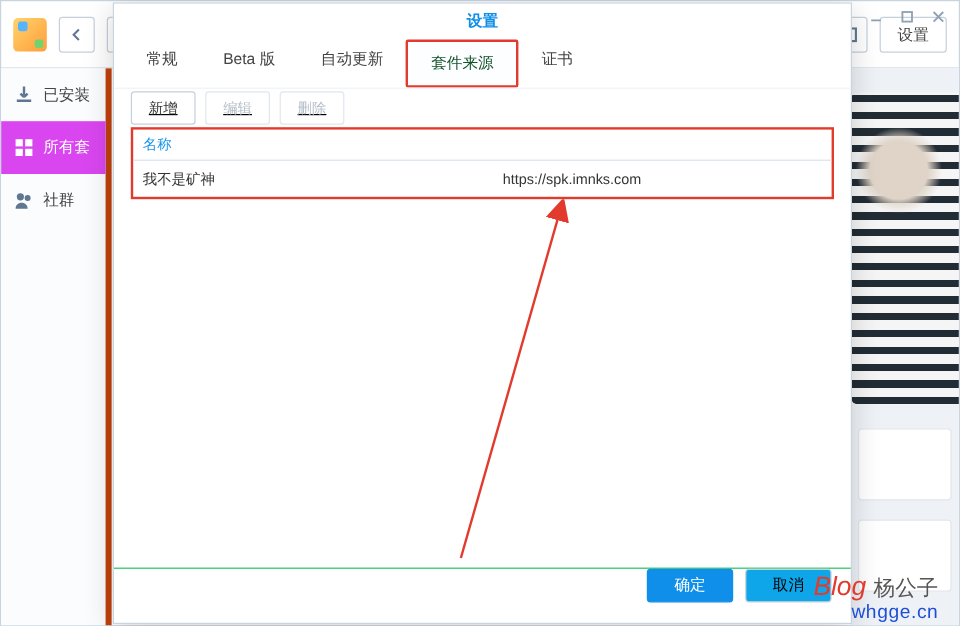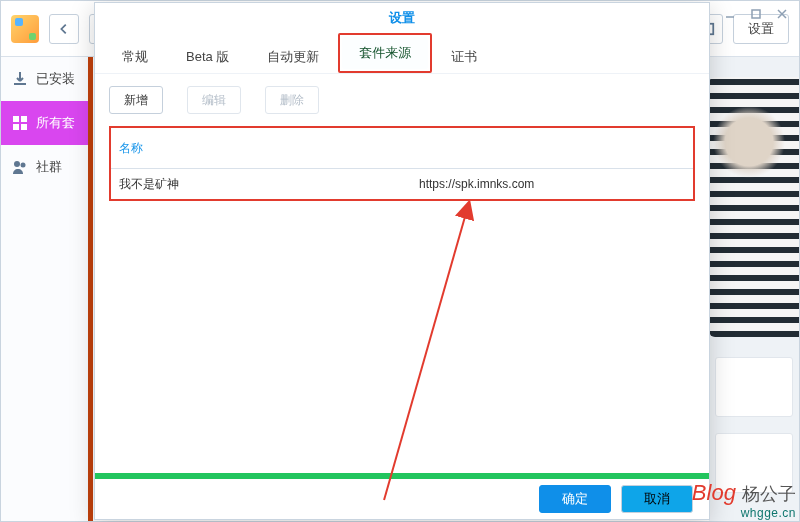--- a/index.html
+++ b/index.html
@@ -32,49 +32,49 @@
       border-radius:6px; filter:grayscale(0.3) brightness(1.05);
   }
   .under-photo::after{content:"";position:absolute;inset:0;background:radial-gradient(60px 60px at 40% 25%,#d8c9b8 0 40%,transparent 60%);border-radius:6px;}
   .under-card { position:absolute; top:300px; right:6px; width:78px; height:60px; background:#fff; border:1px solid #e1e6ec; border-radius:3px; }
   .under-card + .under-card { top:376px; }
 
   
   .modal { position:absolute; top:2px; left:94px; width:616px; height:518px; background:#fff; border:1px solid #c9d4df; box-shadow:0 6px 24px rgba(0,0,0,.18); display:flex; flex-direction:column; }
   .modal-title { height:30px; display:flex; align-items:center; justify-content:center; font-size:13px; color:#0f8fe9; font-weight:600; }
 
-  .tabs { display:flex; align-items:flex-end; gap:4px; padding:0 10px; }
+  .tabs { display:flex; align-items:flex-start; gap:4px; padding:0 10px; }
   .tab { height:32px; padding:0 16px; border:1px solid transparent; border-radius:3px; font-size:13px; color:#444; display:flex; align-items:center; cursor:pointer; }
   .tab.active { color:#14532d; background:#fcfeff; }
   .tab-highlight { border:2.5px solid #e23b2e; border-radius:2px; padding:2px; margin:0 -2px; }
 
-  .toolbar { display:flex; gap:24px; padding:12px 14px; border-top:1px solid #eef2f7; }
+  .toolbar { display:flex; gap:8px; padding:2px 14px; border-top:1px solid #eef2f7;text-decoration:underline; }
   .tool-btn { height:28px; padding:0 14px; border:1px solid #c5d0dc; background:#fff; border-radius:3px; font-size:12px; color:#333; cursor:pointer; }
   .tool-btn.disabled { color:#b4bec9; border-color:#e0e6ed; cursor:default; }
 
   .grid-wrap { margin:0 14px; border:2.5px solid #e23b2e; flex:0 0 auto; }
-  .grid-head { display:flex; height:41px; align-items:center; border-bottom:1px solid #d9e1ea; font-size:12px; color:#1a96ea; }
+  .grid-head { display:flex; height:26px; align-items:center; border-bottom:1px solid #d9e1ea; font-size:12px; color:#1a96ea; }
   .col-name { width:300px; padding-left:8px; }
   .col-loc  { flex:1; padding-left:8px; }
   .grid-row { display:flex; height:30px; align-items:center; font-size:12px; color:#333; }
   .grid-row .col-name { color:#333; }
   .grid-row .col-loc  { color:#333; }
 
   .spacer-fill { flex:1; position:relative; }
   .arrow-svg { position:absolute; inset:0; pointer-events:none; }
 
-  .footer { height:46px; border-top:6px solid #22c55e; display:flex; align-items:center; justify-content:flex-end; gap:10px; padding:0 16px; }
+  .footer { height:46px; border-top:1px solid #22c55e; display:flex; align-items:flex-start; justify-content:flex-end; gap:10px; padding:0 16px; }
   .btn { height:28px; padding:0 22px; border-radius:3px; font-size:13px; cursor:pointer; display:flex; align-items:center; border:1px solid #c5d0dc; background:#0ea5e9; }
   .btn.primary { background:#0f8fe9; border-color:#0f8fe9; color:#fff; }
 
   
-  .watermark { position:absolute; right:4px; bottom:2px; text-align:right; font-family:Georgia, serif; pointer-events:none; }
+  .watermark { position:absolute; right:18px; bottom:2px; text-align:right; font-family:Georgia, serif; pointer-events:none; }
   .watermark .line1 { font-size:22px; color:#e23b2e; font-style:italic; }
   .watermark .line1 b { color:#555; font-weight:400; font-style:normal; font-size:18px; }
-  .watermark .line2 { font-size:12px; color:#0f766e; letter-spacing:.5px; }
+  .watermark .line2 { font-size:16px; color:#1d4ed8; letter-spacing:.5px; }
 </style>
 </head>
 <body>
 
 <div class="under-window">
   <div class="under-winctrl">
     <div class="winctrl">
         <svg viewBox="0 0 12 12">
           <path d="M2 9h8"></path>
         </svg>

